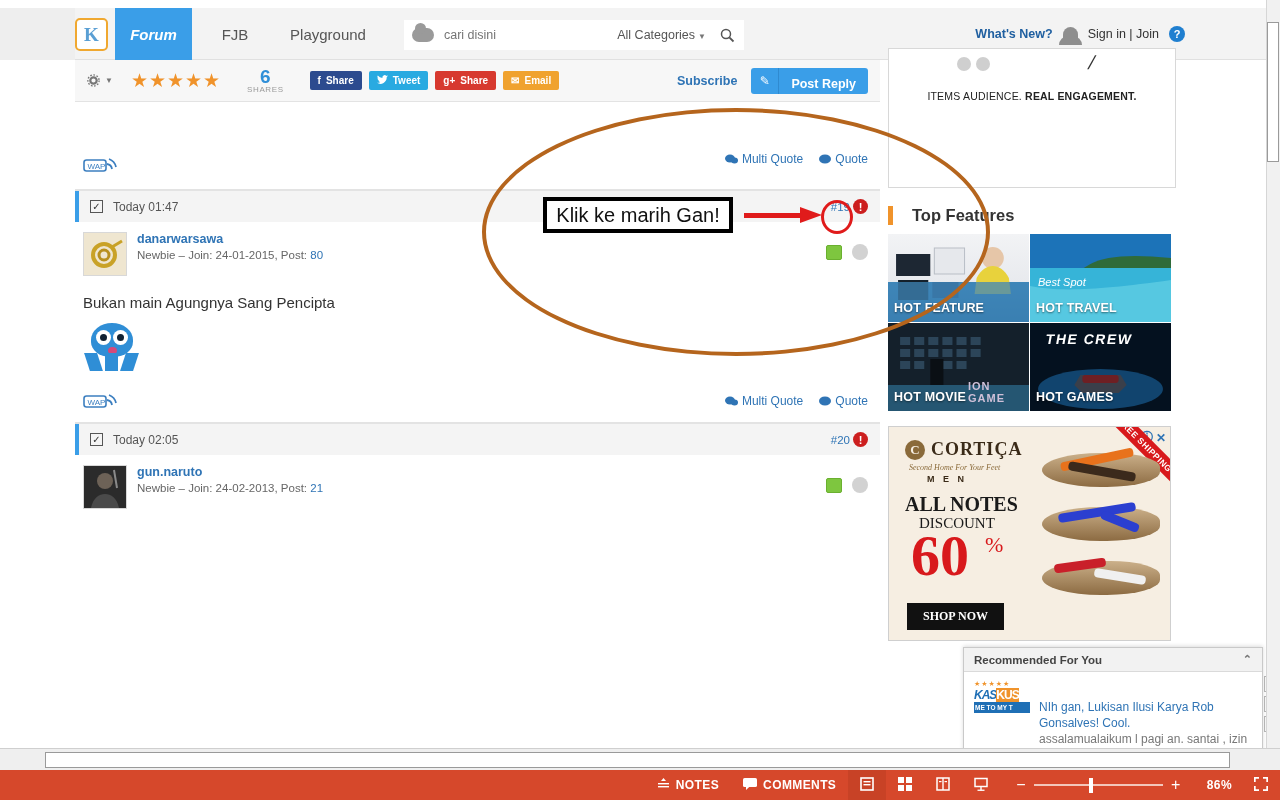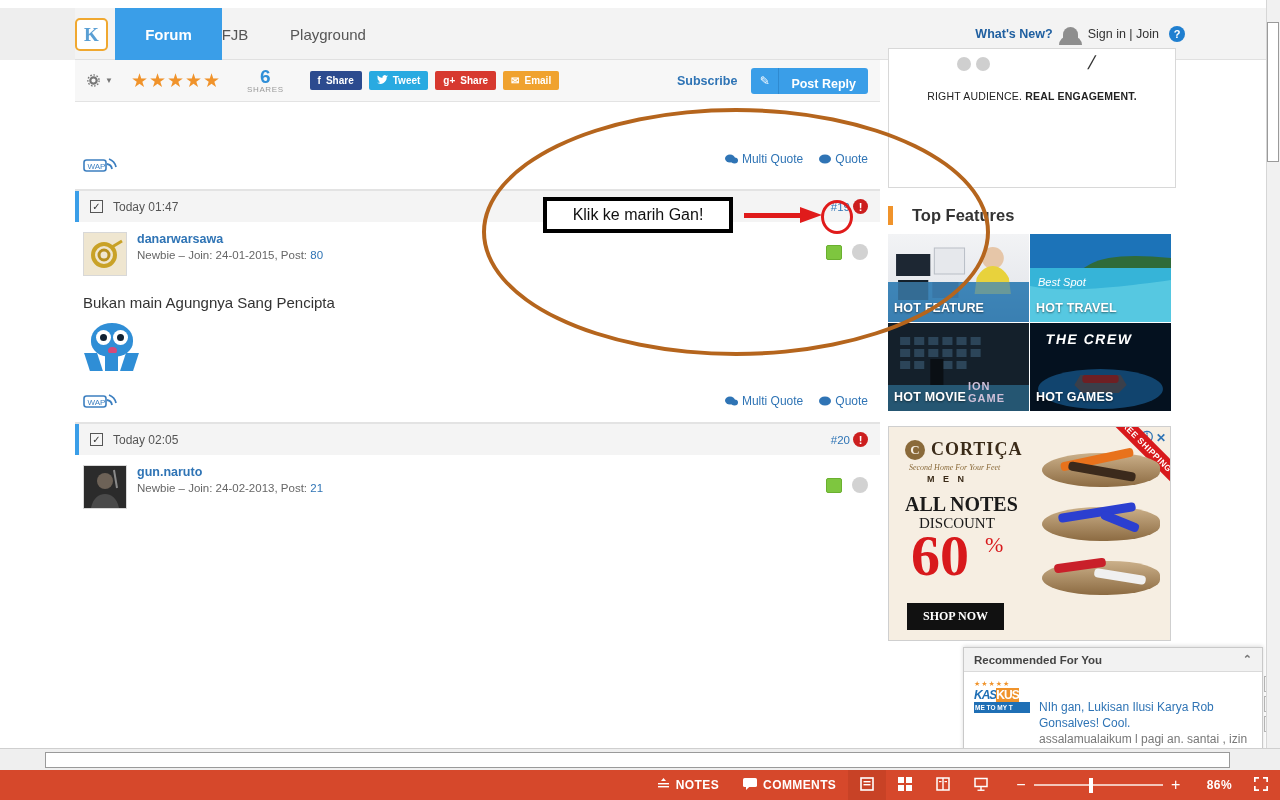--- a/index.html
+++ b/index.html
@@ -219,50 +219,63 @@
   .rec-scroll { position:absolute; right:-18px; top:28px; width:16px; display:flex;
       flex-direction:column; gap:4px; }
   .rsb { width:16px; height:16px; border:1px solid #b4b4b4; background:#f4f4f4;
       display:flex; align-items:center; justify-content:center; font-size:9px; color:#555; }
 
   
   .anno-ellipse { position:absolute; left:482px; top:108px; width:508px; height:248px;
       border:4px solid #b5651d; border-radius:50%; pointer-events:none; }
   .anno-box { position:absolute; left:543px; top:197px; width:190px; height:36px;
       background:#fff; border:4px solid #000; display:flex; align-items:center;
-      justify-content:center; font-size:16px; color:#111; }
+      justify-content:center; font-size:20px; color:#111; }
   .anno-arrow { position:absolute; left:744px; top:210px; width:78px; height:10px; }
   .anno-arrow .shaft { position:absolute; left:0; top:3px; width:58px; height:5px; background:#e01b1b; }
   .anno-arrow .head { position:absolute; left:56px; top:-3px; width:0; height:0;
       border-top:8px solid transparent; border-bottom:8px solid transparent; border-left:22px solid #e01b1b; }
   .anno-circle { position:absolute; left:821px; top:200px; width:32px; height:34px;
       border:3px solid #e01b1b; border-radius:50%; }
 </style>
 </head>
 <body>
 
 <div id="root">
 
   <div class="slide-area">
 
     <div class="topnav">
       <div class="nav-left-pad"></div>
       <div class="logo">
         <span>K</span>
       </div>
-      <div class="nav-tab active" style="left:115px; width:107px;">
+      <div class="nav-tab active" style="left:115px; width:77px;font-style:italic;">
         <span>Forum</span>
       </div>
       <div class="nav-tab" style="left:210px; width:50px;">
         <span>FJB</span>
       </div>
       <div class="nav-tab" style="left:272px; width:112px;">
         <span>Playground</span>
       </div>
 
+      <div class="searchbox">
+        <div class="search-cloud"></div>
+        <input class="search-input" type="text" placeholder="cari disini" style="">
+        <div class="search-cat">
+          <span>All Categories</span><span class="caret">▼</span>
+        </div>
+        <div class="search-mag">
+          <svg width="15" height="15" viewBox="0 0 15 15" aria-hidden="true">
+            <circle cx="6" cy="6" r="4.5" fill="none" stroke="#555" stroke-width="1.5"></circle>
+            <line x1="9.3" y1="9.3" x2="13.5" y2="13.5" stroke="#555" stroke-width="1.8"></line>
+          </svg>
+        </div>
+      </div>
 
       <div class="nav-right">
         <span class="whatsnew">What's New?</span>
         <span class="avatar-mini"></span>
         <span class="signin">Sign in | Join</span>
         <span class="help-icon">?</span>
       </div>
     </div>
 
     <div class="main">
@@ -438,21 +451,21 @@
     </div>
 
     <div class="sidebar">
 
       <div class="ad-top">
         <div class="ad-dots">
           <span class="ad-dot"></span>
             <span class="ad-dot"></span>
         </div>
         <div class="ad-slash">/</div>
-        <div class="ad-tagline"><span>RIGHT AUDIENCE. </span><b>REAL ENGAGEMENT.</b></div>
+        <div class="ad-tagline"><span>ITEMS AUDIENCE. </span><b>REAL ENGAGEMENT.</b></div>
       </div>
 
       <div class="sec-title">
         <span class="sec-bar"></span>
         <span>Top Features</span>
       </div>
 
       <div class="tiles">
         <div class="tile t1">
           <svg width="100%" height="100%" viewBox="0 0 140 88" preserveAspectRatio="none" aria-hidden="true" style="position:absolute;left:0;top:0;">

